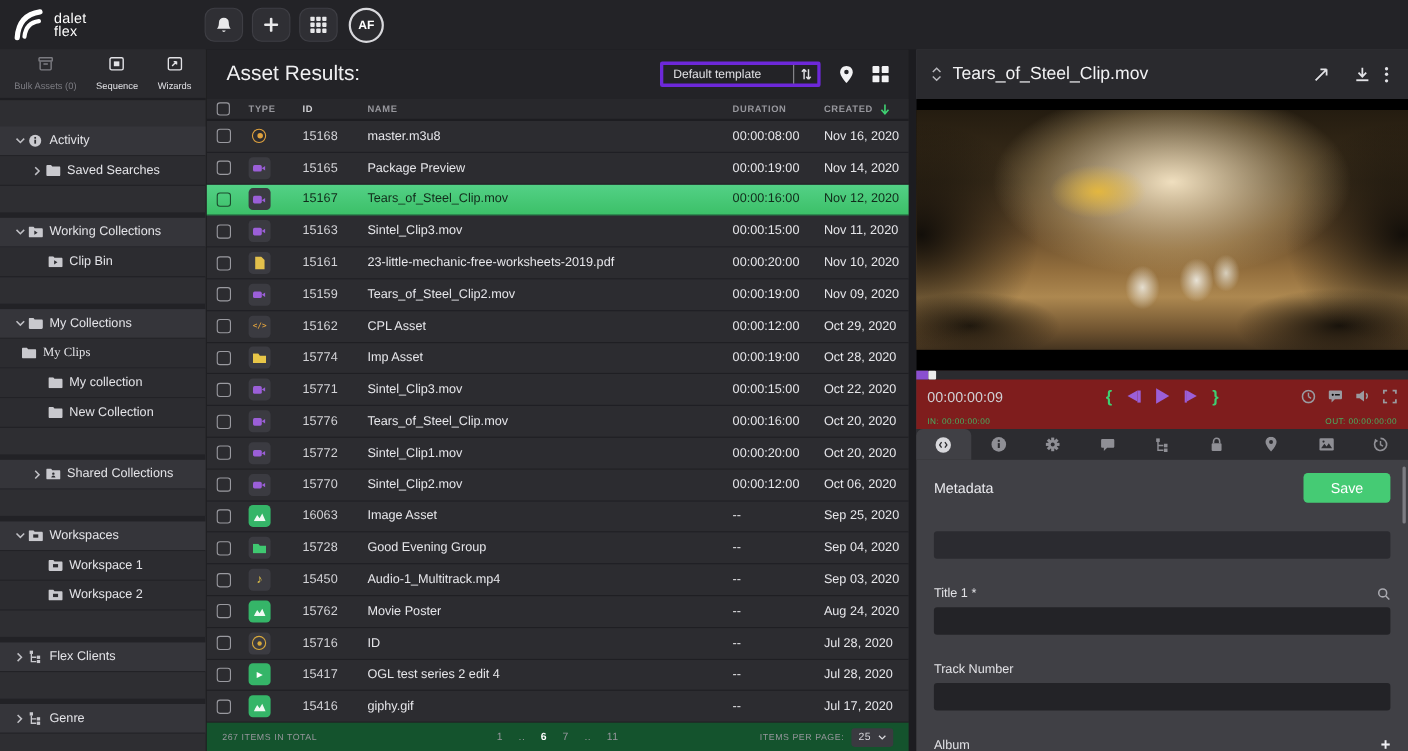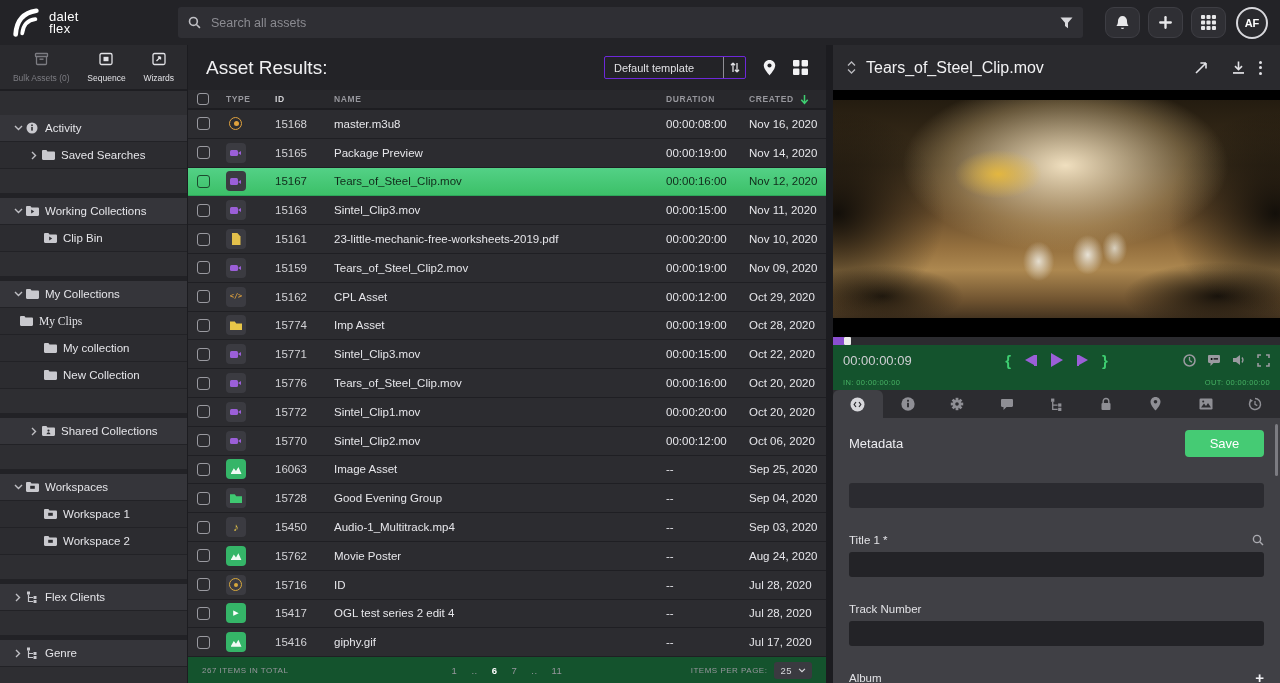--- a/index.html
+++ b/index.html
@@ -34,21 +34,21 @@
   .tree-row.group:first-child { border-top:none; height:27px; }
   .tree-chev { width:16px; display:flex; justify-content:center; color:#bfbfc4; flex:none; }
   .tree-ico { width:19px; display:flex; justify-content:flex-start; color:#c9c9ce; flex:none; }
   .tree-label { white-space:nowrap; }
 
   
   .main { flex:1; min-width:0; display:flex; flex-direction:column; background:#232327; border-right:7px solid #1c1c20; }
   .main-header { height:45px; flex:none; display:flex; align-items:center; padding:0 18px; }
   .main-title { color:#f0f0f2; font-size:19px; font-weight:400; }
   .mh-right { margin-left:auto; display:flex; align-items:center; gap:17px; }
-  .tpl-select { display:flex; align-items:center; height:23px; border:1px solid #6d28d9; border-radius:2px; color:#e0e0e4; font-size:11px; cursor:pointer; }
+  .tpl-select { display:flex; align-items:center; height:23px; border:3px solid #6d28d9; border-radius:2px; color:#e0e0e4; font-size:11px; cursor:pointer; }
   .tpl-value { padding:0 26px 0 9px; min-width:118px; }
   .tpl-icon { border-left:1px solid #8e8e94; width:22px; height:100%; display:flex; align-items:center; justify-content:center; color:#e0e0e4; }
   .mh-icon { color:#f2f2f4; display:flex; cursor:pointer; }
 
   
   .thead { height:20px; flex:none; background:#28282c; display:flex; align-items:center; font-size:8.5px; font-weight:700; letter-spacing:.6px; color:#97979d; border-bottom:2px solid #1d1d21; }
   .tbody { flex:1; display:flex; flex-direction:column; min-height:0; }
   .trow { flex:1 1 0; display:flex; align-items:center; background:#2c2c30; border-bottom:1px solid #1f1f23; font-size:11.5px; color:#e6e6ea; cursor:pointer; }
   .trow.selected { background:linear-gradient(180deg,#53d186 0%,#3cc068 100%); color:#112b1b; border-bottom-color:#2da65a; }
   .col-check { width:30px; flex:none; display:flex; justify-content:center; }
@@ -107,21 +107,21 @@
       radial-gradient(ellipse 40% 78% at 1% 52%, rgba(12,10,7,.93), transparent 60%),
       radial-gradient(ellipse 40% 78% at 99% 52%, rgba(12,10,7,.93), transparent 60%),
       radial-gradient(ellipse 5% 13% at 46% 74%, rgba(240,238,230,.85), transparent 70%),
       radial-gradient(ellipse 5% 13% at 57% 71%, rgba(240,238,230,.9), transparent 70%),
       radial-gradient(ellipse 4% 11% at 63% 68%, rgba(232,230,220,.8), transparent 70%),
       radial-gradient(ellipse 30% 22% at 86% 90%, rgba(14,11,7,.9), transparent 70%),
       radial-gradient(ellipse 26% 20% at 11% 90%, rgba(18,14,8,.85), transparent 70%),
       linear-gradient(180deg,#241c10 0%,#3d2f1b 30%,#6a4e2c 52%,#96713f 68%,#ad8850 78%,#6f5330 92%,#453420 100%);
   }
 
-  .controls { height:53px; flex:none; background:#14532d; display:flex; flex-direction:column; }
+  .controls { height:53px; flex:none; background:#7f1d1d; display:flex; flex-direction:column; }
   .seek { height:8px; background:#2b2b2f; position:relative; cursor:pointer; }
   .seek-fill { position:absolute; left:0; top:0; bottom:0; width:11px; background:#8a4fd0; }
   .seek-handle { position:absolute; left:11px; top:0; bottom:0; width:7px; background:#ececec; border-radius:1px; }
   .ctl-row { height:30px; display:flex; align-items:center; padding:0 10px; position:relative; }
   .timecode { color:#cfcfd3; font-size:13px; }
   .transport { position:absolute; left:0; right:0; display:flex; align-items:center; justify-content:center; gap:14px; }
   .brace { color:#3ecf71; font-size:15px; font-weight:700; cursor:pointer; }
   .t-btn { display:flex; align-items:center; cursor:pointer; }
   .tri-l { width:0; height:0; border-top:5.5px solid transparent; border-bottom:5.5px solid transparent; border-right:9px solid #9b5fd8; }
   .tri-r { width:0; height:0; border-top:5.5px solid transparent; border-bottom:5.5px solid transparent; border-left:9px solid #9b5fd8; }
@@ -161,34 +161,20 @@
   <header class="topbar">
     <div class="logo">
       <svg width="32" height="32" viewBox="0 0 34 34">
         <path d="M28 4C14 6 7 14 6 29" fill="none" stroke="#fff" stroke-width="5" stroke-linecap="round"></path>
         <path d="M27 13c-8 1-13 6-14 15" fill="none" stroke="#fff" stroke-width="4" stroke-linecap="round"></path>
       </svg>
       <div class="logo-text">
         <div>dalet</div>
         <div>flex</div>
       </div>
-    </div>
-    <div class="searchbox">
-      <span style="display:flex">
-        <svg width="13" height="13" viewBox="0 0 12 12">
-            <circle cx="5" cy="5" r="3.6" fill="none" stroke="currentColor" stroke-width="1.5"></circle>
-            <path d="M7.8 7.8L11 11" stroke="currentColor" stroke-width="1.5"></path>
-          </svg>
-      </span>
-      <input class="search-input" placeholder="Search all assets" style="">
-      <span style="display:flex;color:#d8d8dc">
-        <svg width="13" height="12" viewBox="0 0 13 12">
-            <path d="M.5.5h12L8 5.8v5.4L5 9V5.8z" fill="currentColor"></path>
-          </svg>
-      </span>
     </div>
     <div class="tb-btn">
       <span style="display:flex">
         <svg width="15" height="16" viewBox="0 0 14 15">
             <path d="M7 1a4.2 4.2 0 0 0-4.2 4.2c0 4-1.6 5.2-1.6 5.2h11.6s-1.6-1.2-1.6-5.2A4.2 4.2 0 0 0 7 1z" fill="currentColor"></path>
             <path d="M5.4 12a1.7 1.7 0 0 0 3.2 0z" fill="currentColor"></path>
           </svg>
       </span>
     </div>
     <div class="tb-btn">

